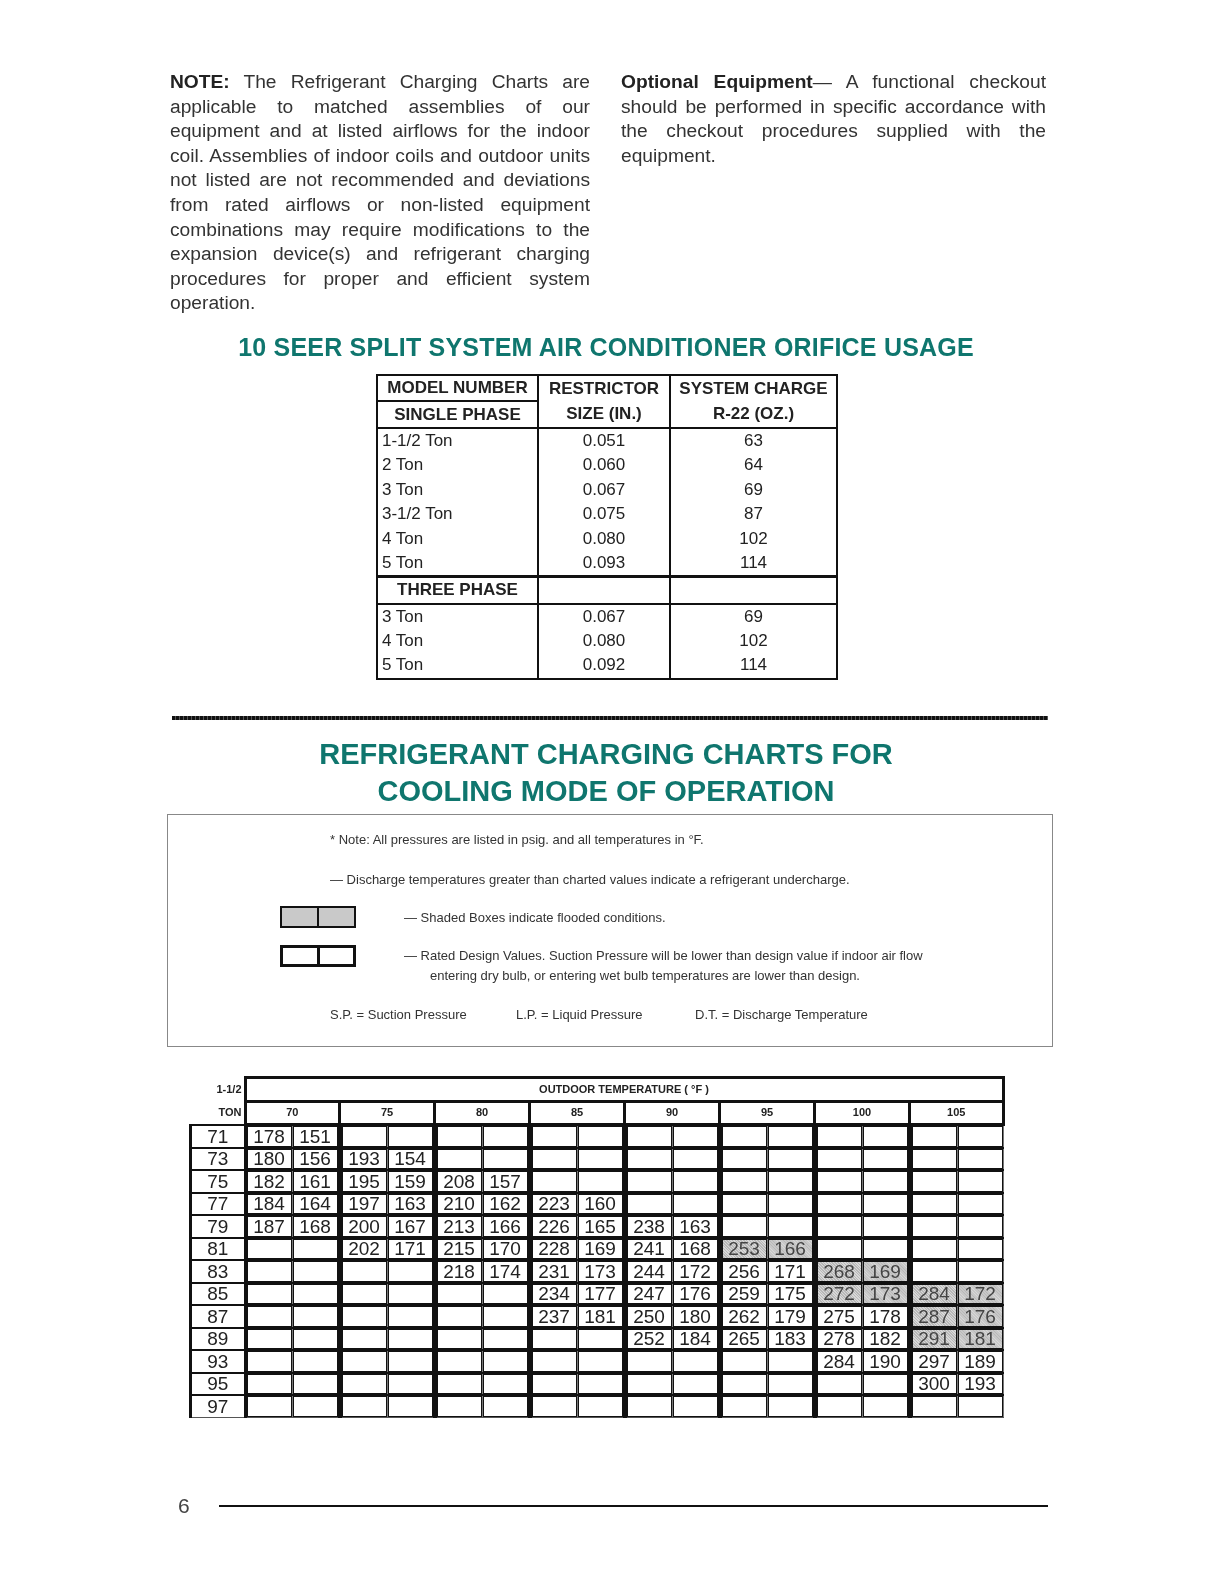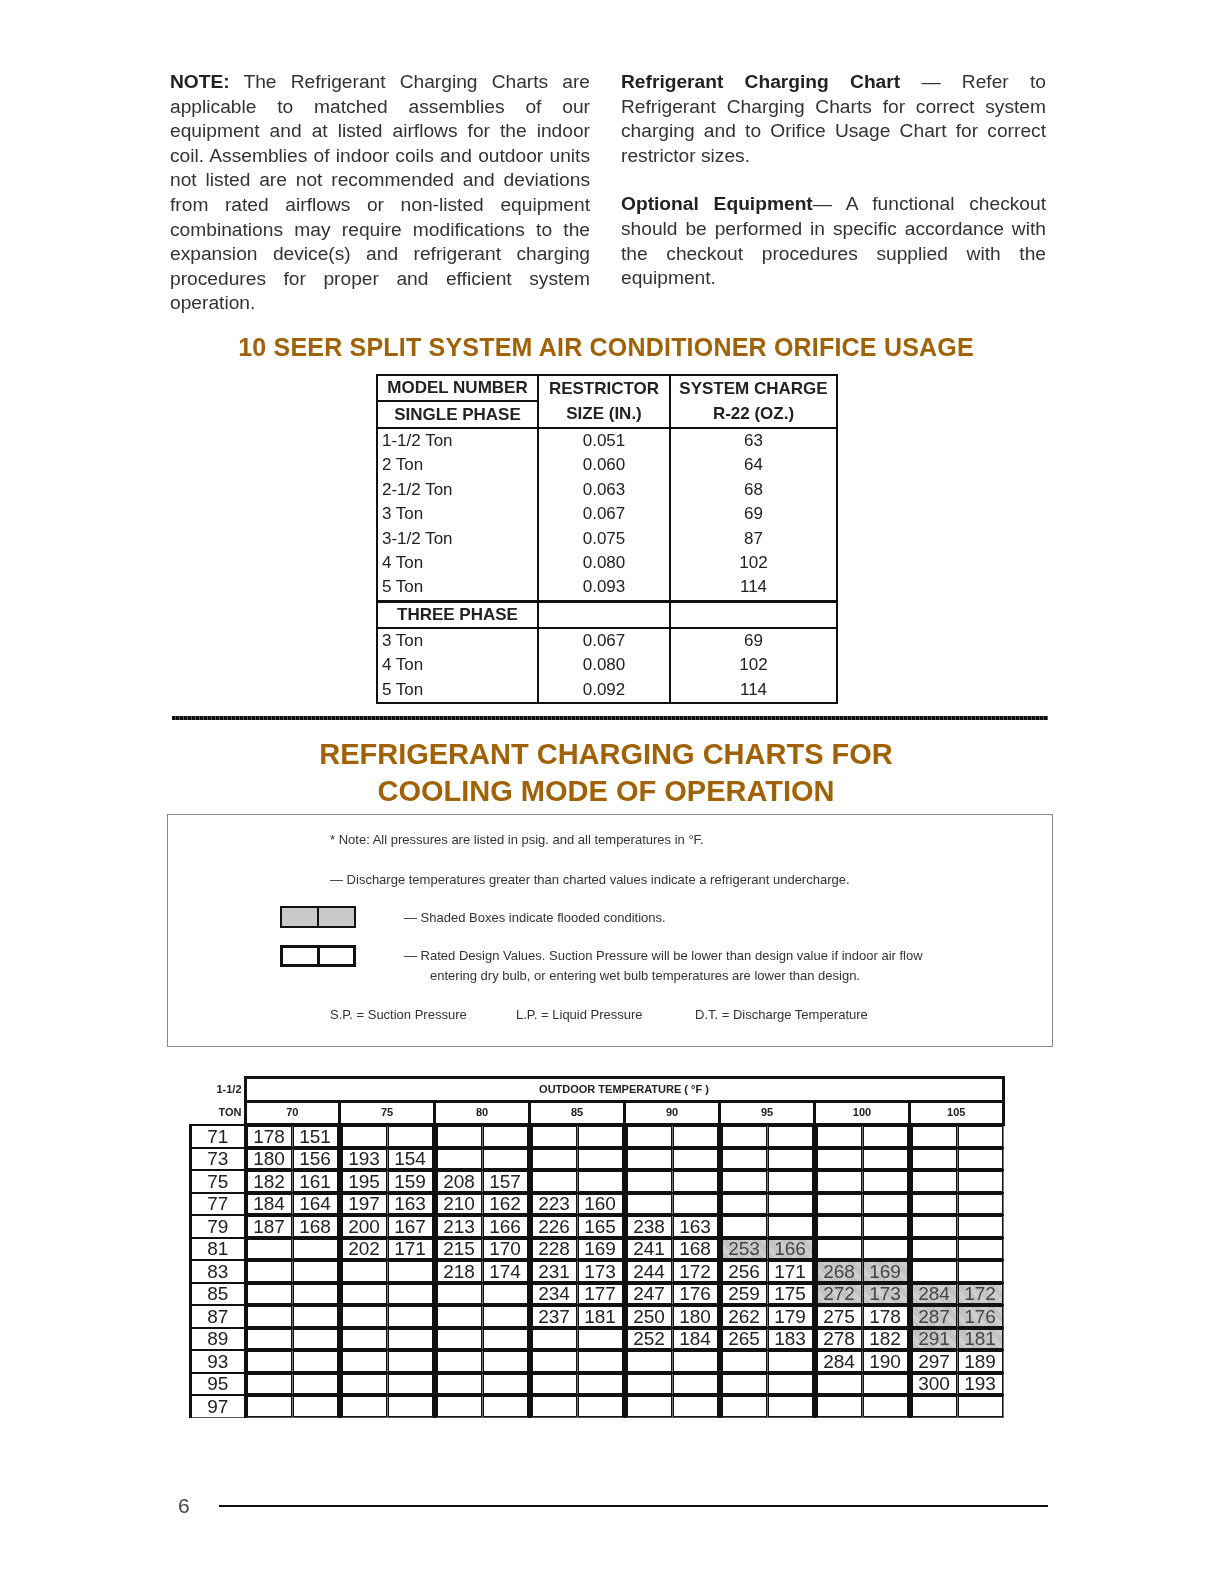--- a/index.html
+++ b/index.html
@@ -3,21 +3,21 @@
 <meta charset="utf-8">
 <style>
   html, body { margin:0; padding:0; background:#ffffff; }
   body { width:1212px; height:1574px; position:relative; font-family:"Liberation Sans", sans-serif; color:#2a2a2a; overflow:hidden; }
   .col { position:absolute; font-size:19.2px; line-height:24.6px; text-align:justify; color:#333; }
   .col p { margin:0; }
   .col b { color:#222; }
   #left-col { left:170px; top:70px; width:420px; }
   #right-col { left:621px; top:70px; width:425px; }
   #right-col p + p { margin-top:24px; }
-  .heading { position:absolute; left:0; width:1212px; text-align:center; font-weight:bold; color:#a16207; }
+  .heading { position:absolute; left:0; width:1212px; text-align:center; font-weight:bold; color:#0f766e; }
   #orifice-title { top:333px; font-size:25px; letter-spacing:0.2px; }
   #chart-title { top:736px; font-size:29px; line-height:37px; }
   
   #orifice-table { position:absolute; left:376px; top:374px; border-collapse:collapse; border:2px solid #111; font-size:17px; color:#222; }
   #orifice-table td, #orifice-table th { padding:0 4px; height:24.4px; line-height:22px; border-left:2px solid #111; }
   #orifice-table th { font-weight:bold; text-align:center;margin-left:32px; }
   #orifice-table td.m { text-align:left; width:151px; }
   #orifice-table td.r { text-align:center; width:122px; }
   #orifice-table td.c { text-align:center; width:157px; }
   #orifice-table tr.hdr-bottom th, #orifice-table tr.hdr-bottom td { border-bottom:2px solid #111; }
@@ -52,21 +52,20 @@
   #bottom-rule { position:absolute; left:219px; top:1505px; width:829px; height:2px; background:#111; }
 </style>
 </head>
 <body>
 
 <div id="left-col" class="col">
   <p><b>NOTE:</b><span> The Refrigerant Charging Charts are applicable to matched assemblies of our equipment and at listed airflows for the indoor coil. Assemblies of indoor coils and outdoor units not listed are not recommended and deviations from rated airflows or non-listed equipment combinations may require modifications to the expansion device(s) and refrigerant charging procedures for proper and efficient system operation.</span></p>
 </div>
 
 <div id="right-col" class="col">
-  <p><b>Refrigerant Charging Chart</b><span> — Refer to Refrigerant Charging Charts for correct system charging and to Orifice Usage Chart for correct restrictor sizes.</span></p>
   <p><b>Optional Equipment</b><span>— A functional checkout should be performed in specific accordance with the checkout procedures supplied with the equipment.</span></p>
 </div>
 
 <div id="orifice-title" class="heading">10 SEER  SPLIT SYSTEM AIR CONDITIONER ORIFICE USAGE</div>
 
 <table id="orifice-table">
   <tbody>
       <tr class="hdr-top">
     <th class="m">MODEL NUMBER</th>
     <th>RESTRICTOR</th>
@@ -81,25 +80,20 @@
     <tbody id="single-body">
       <tr>
         <td class="m">1-1/2 Ton</td>
         <td class="r">0.051</td>
         <td class="c">63</td>
       </tr>
       <tr>
         <td class="m">2 Ton</td>
         <td class="r">0.060</td>
         <td class="c">64</td>
-      </tr>
-      <tr>
-        <td class="m">2-1/2 Ton</td>
-        <td class="r">0.063</td>
-        <td class="c">68</td>
       </tr>
       <tr>
         <td class="m">3 Ton</td>
         <td class="r">0.067</td>
         <td class="c">69</td>
       </tr>
       <tr>
         <td class="m">3-1/2 Ton</td>
         <td class="r">0.075</td>
         <td class="c">87</td>

